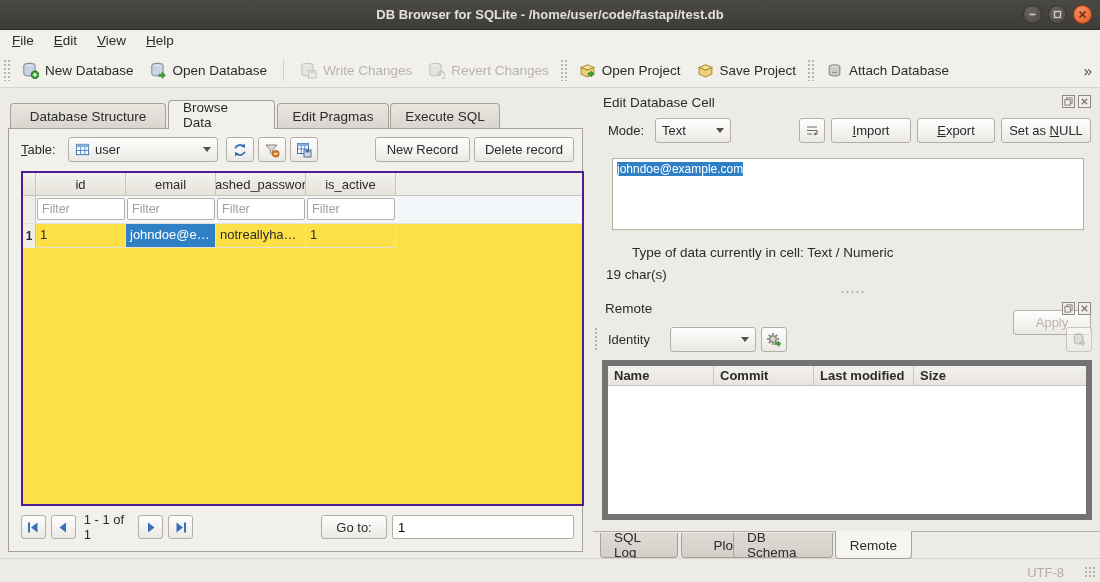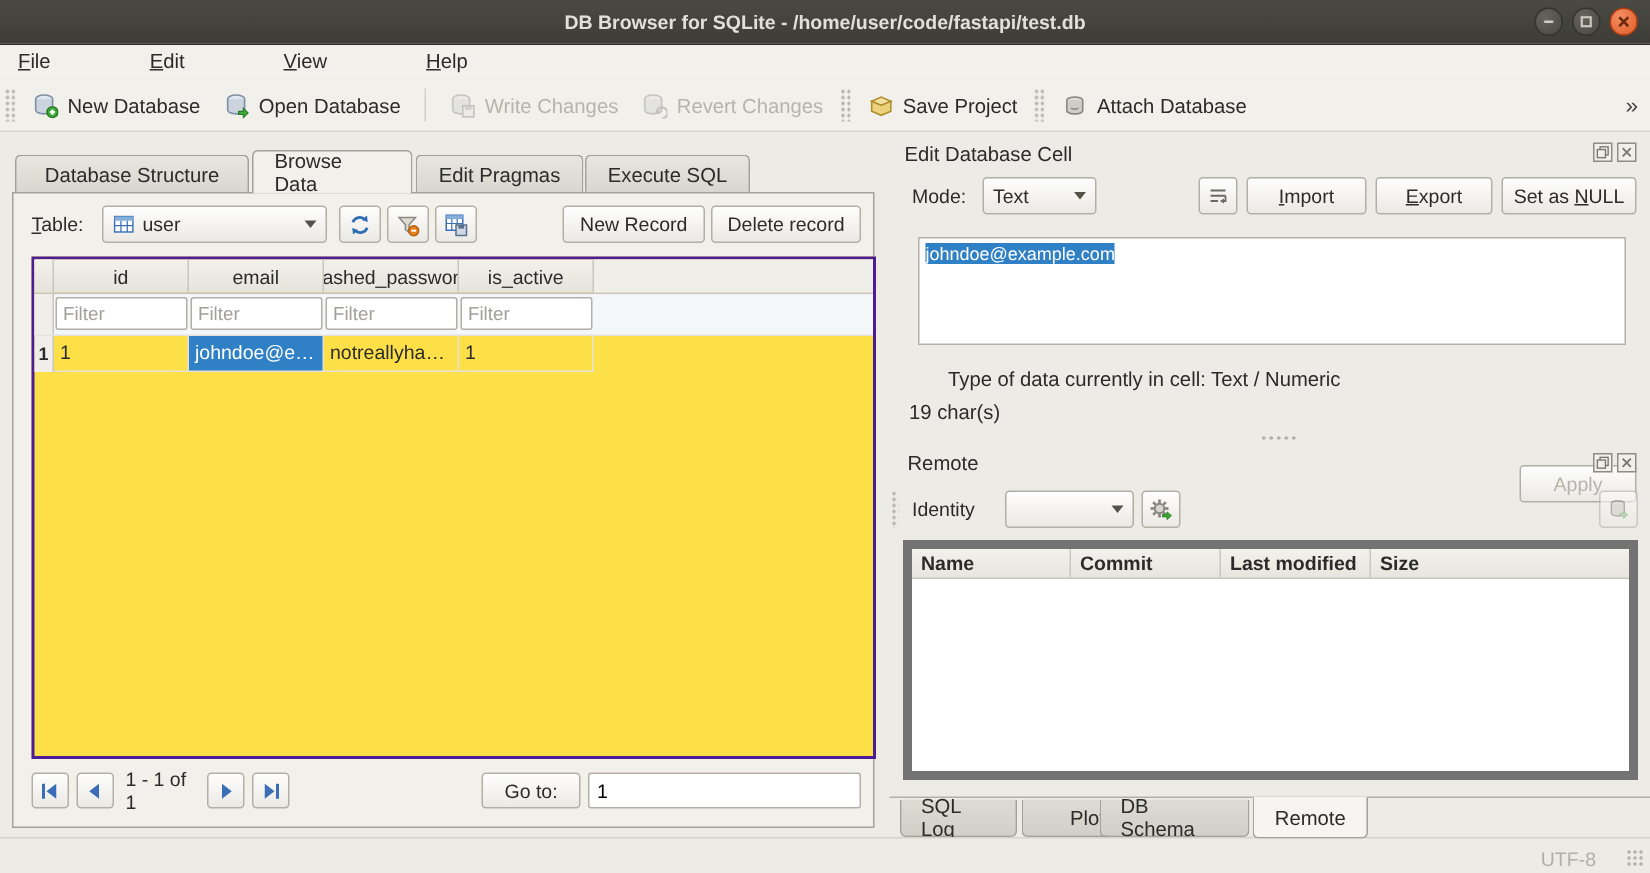--- a/index.html
+++ b/index.html
@@ -25,21 +25,21 @@
     background:radial-gradient(circle at 35% 30%, #67645e, #494641);
     border:1px solid #35332f;
     display:flex; align-items:center; justify-content:center;
   }
   .winbtn svg { display:block; }
   .winbtn.close { background:radial-gradient(circle at 35% 30%, #f58e61, #e05a27); border-color:#a63c12; }
 
   
   #menubar {
     left:0; top:30px; width:1100px; height:23px;
-    background:#f1f0eb; display:flex; align-items:stretch; padding-left:2px;gap:46px;
+    background:#f1f0eb; display:flex; align-items:stretch; padding-left:2px;
   }
   .menu-item { padding:3px 10px 2px 10px; font-size:13.5px; }
   .menu-item u { text-decoration:underline; }
 
   
   #toolbar {
     left:0; top:53px; width:1100px; height:35px;
     background:#f1f0eb; border-bottom:1px solid #d7d4cd;
     display:flex; align-items:center;
   }
@@ -234,20 +234,28 @@
       <ellipse cx="7" cy="3.6" rx="5.3" ry="2.3" fill="#e3e8ee" stroke="#7d8fa5"></ellipse>
       <path d="M1.7 3.6v7.2c0 1.3 2.4 2.3 5.3 2.3s5.3-1 5.3-2.3V3.6" fill="#ccd5df" stroke="#7d8fa5"></path>
       <path d="M9 12.5a3.5 3.5 0 1 1 3.5 3.5" fill="none" stroke="#7d8fa5" stroke-width="1.4"></path>
       <polygon points="9.8,9.6 8.2,12.8 11.6,12.8" fill="#7d8fa5"></polygon>
     </svg>
     <span>Revert Changes</span>
   </div>
 
   <div class="tb-handle"></div>
 
+  <div class="tb-btn">
+    <svg width="17" height="17" viewBox="0 0 16 16">
+      <path d="M2 5.2 8 2.6l6 2.6-6 2.6z" fill="#f4e0a0" stroke="#b08f2e"></path>
+      <path d="M2 5.2v6.2l6 2.6 6-2.6V5.2L8 7.8z" fill="#ecd27c" stroke="#b08f2e"></path>
+      <path d="M8.7 10.2h2.6V8.6l2.9 2.7-2.9 2.7v-1.6H8.7z" fill="#3daa35" stroke="#2c7d26" stroke-width=".7"></path>
+    </svg>
+    <span>Open Project</span>
+  </div>
 
   <div class="tb-btn">
     <svg width="17" height="17" viewBox="0 0 16 16">
       <path d="M2 5.2 8 2.6l6 2.6-6 2.6z" fill="#f4e0a0" stroke="#b08f2e"></path>
       <path d="M2 5.2v6.2l6 2.6 6-2.6V5.2L8 7.8z" fill="#ecd27c" stroke="#b08f2e"></path>
     </svg>
     <span>Save Project</span>
   </div>
 
   <div class="tb-handle"></div>

